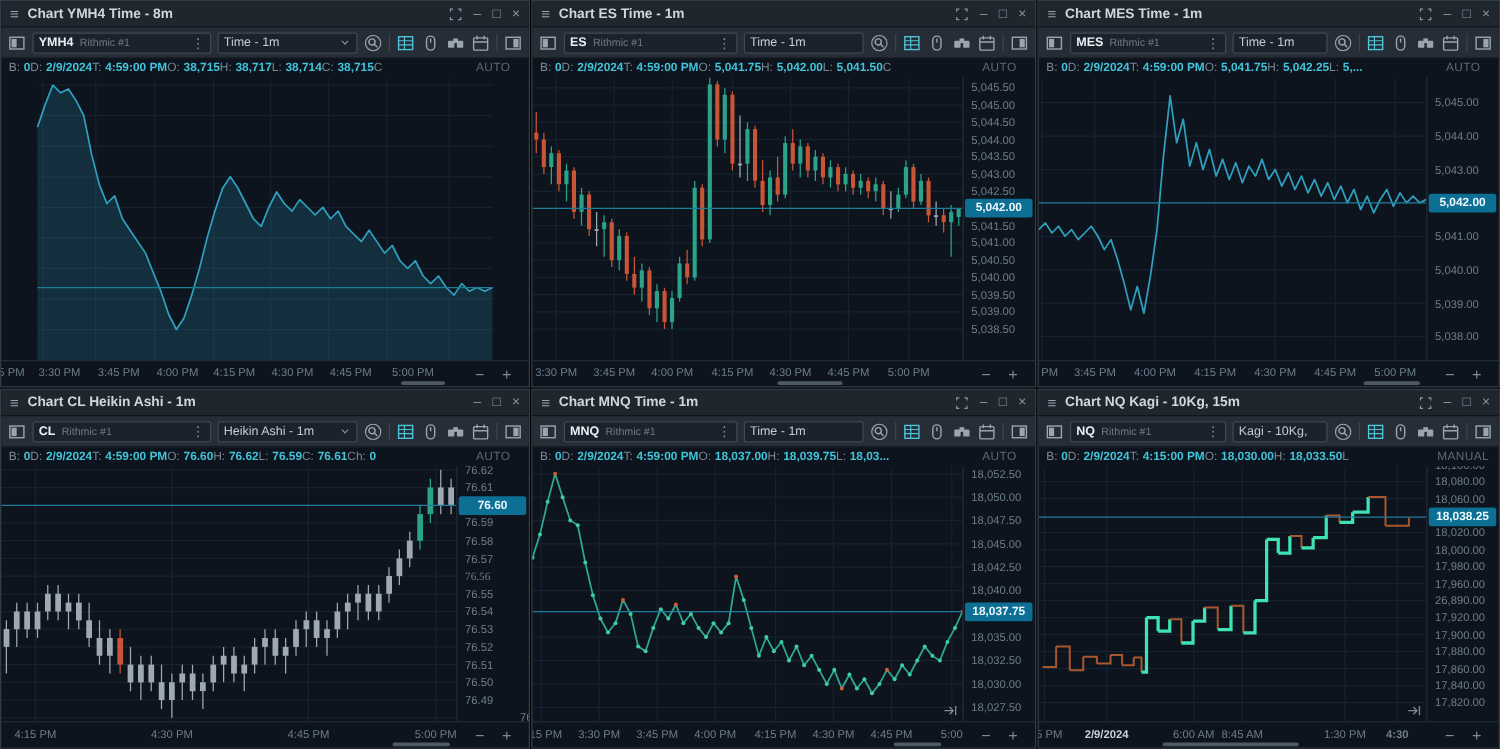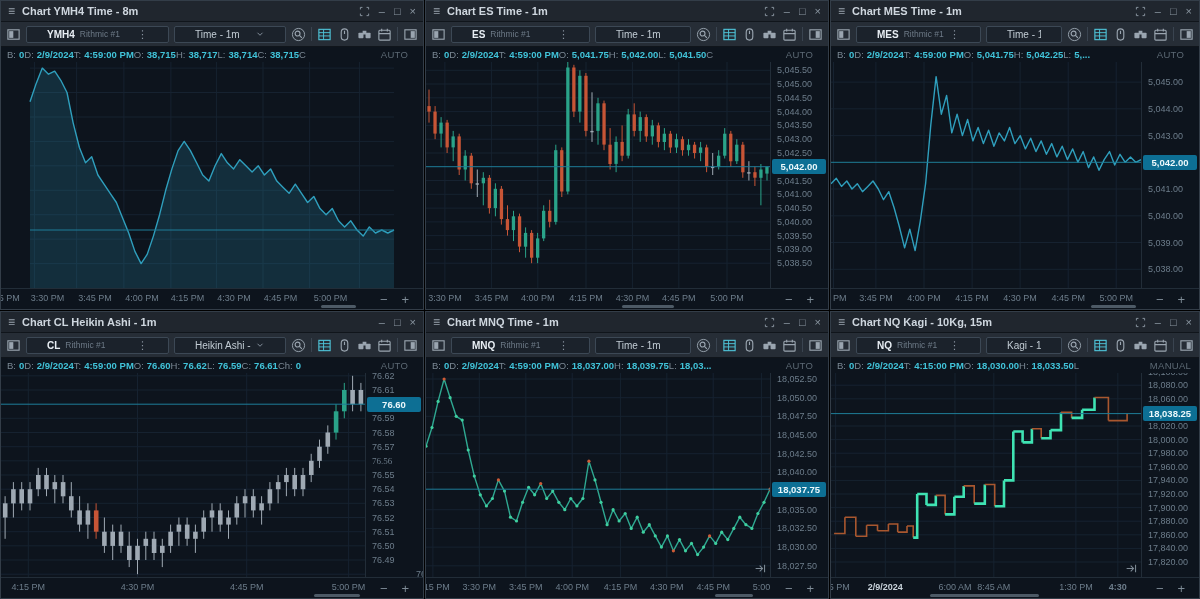--- a/index.html
+++ b/index.html
@@ -8,21 +8,21 @@
   .panel{background:#0d141d;border:1px solid #333d48;box-sizing:border-box;display:flex;flex-direction:column;min-width:0;position:relative;}
   .titlebar{height:20px;flex:none;background:#20262e;border-bottom:1px solid #10151b;display:flex;align-items:center;gap:7px;padding:0 7px;}
   .hamb{color:#9aa4ae;font-size:12px;line-height:1;cursor:pointer;}
   .title{font-size:11px;font-weight:700;color:#ced6de;white-space:nowrap;overflow:hidden;}
   .winbtns{margin-left:auto;display:flex;align-items:center;gap:9px;color:#8b97a2;}
   .wb{font-size:11px;line-height:1;cursor:pointer;}
   svg.wb{width:11px;height:11px;}
   .toolbar{height:24px;flex:none;background:#262d36;border-bottom:1px solid #10151b;display:flex;align-items:center;gap:5px;padding:0 5px;}
   .tbi{width:15px;height:15px;color:#9aa5b0;flex:none;cursor:pointer;}
   .tbi.teal{color:#4fc3d8;}
-  .box{height:17px;background:#1b222b;border:1px solid #3c4855;border-radius:2px;display:flex;align-items:center;padding:0 20px;box-sizing:border-box;cursor:pointer;}
+  .box{height:17px;background:#1b222b;border:1px solid #3c4855;border-radius:2px;display:flex;align-items:center;padding:0 4px;box-sizing:border-box;cursor:pointer;}
   .inst{flex:1;min-width:0;gap:5px;}
   .sym{font-size:10px;font-weight:700;color:#e8eef4;white-space:nowrap;}
   .feed{font-size:8.5px;color:#6d7a87;overflow:hidden;text-overflow:ellipsis;white-space:nowrap;flex:1;}
   .kebab{color:#8893a0;font-size:11px;flex:none;}
   .bartype{width:112px;flex:none;justify-content:space-between;gap:4px;}
   .mid .bartype{width:96px;}
   .narrow .bartype{width:76px;}
   .bt-label{font-size:10px;color:#c2ccd4;white-space:nowrap;overflow:hidden;}
   .chev{width:10px;height:10px;color:#8893a0;flex:none;}
   .sep{width:1px;height:14px;background:#3a4450;flex:none;}
@@ -1041,21 +1041,21 @@
           </svg>
       </div>
       <div class="yaxis">
           <div class="ytick" style="top: -6.4px;">18,100.00</div>
           <div class="ytick" style="top: 7.2px;">18,080.00</div>
           <div class="ytick" style="top: 20.8px;">18,060.00</div>
           <div class="ytick" style="top: 48px;">18,020.00</div>
           <div class="ytick" style="top: 61.6px;">18,000.00</div>
           <div class="ytick" style="top: 75.2px;">17,980.00</div>
           <div class="ytick" style="top: 88.8px;">17,960.00</div>
-          <div class="ytick" style="top: 102.4px;">17,940.00</div>
+          <div class="ytick" style="top: 102.4px;">26,890.00</div>
           <div class="ytick" style="top: 116px;">17,920.00</div>
           <div class="ytick" style="top: 129.6px;">17,900.00</div>
           <div class="ytick" style="top: 143.2px;">17,880.00</div>
           <div class="ytick" style="top: 156.8px;">17,860.00</div>
           <div class="ytick" style="top: 170.4px;">17,840.00</div>
           <div class="ytick" style="top: 184px;">17,820.00</div>
           <div class="pricetag" style="top: 33.1px; background: rgb(13, 111, 148); color: rgb(236, 248, 251);">18,038.25</div>
         </div>
     </div>
     <div class="xaxisrow">

